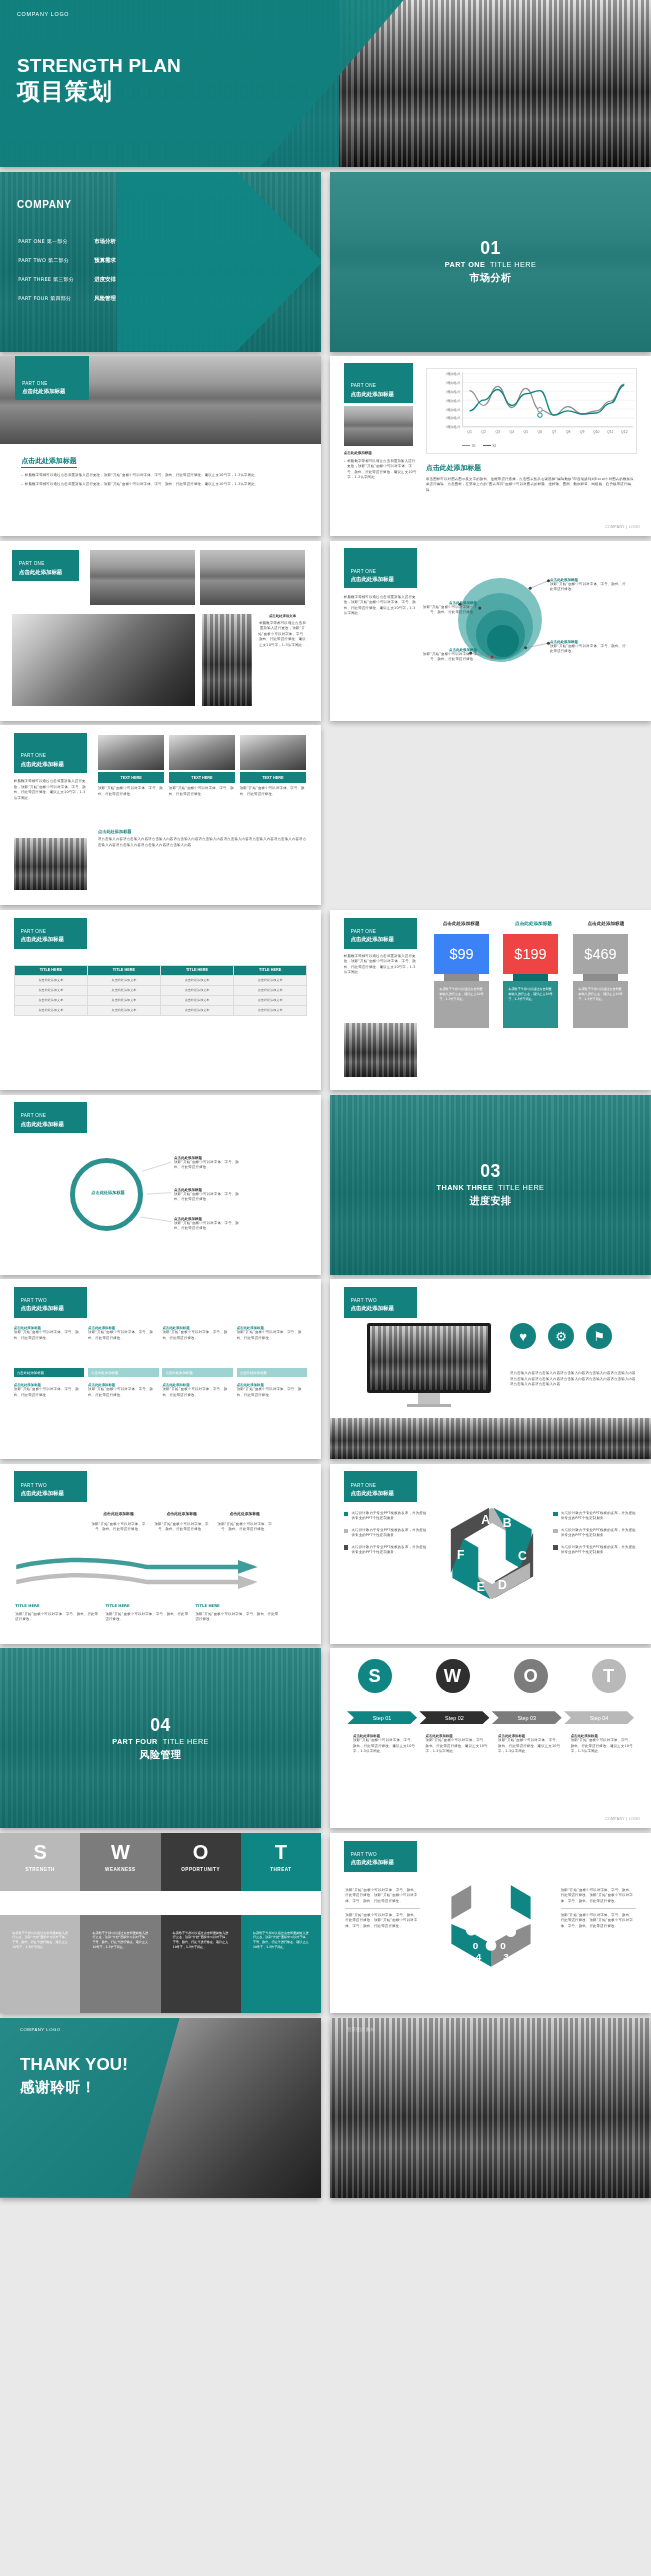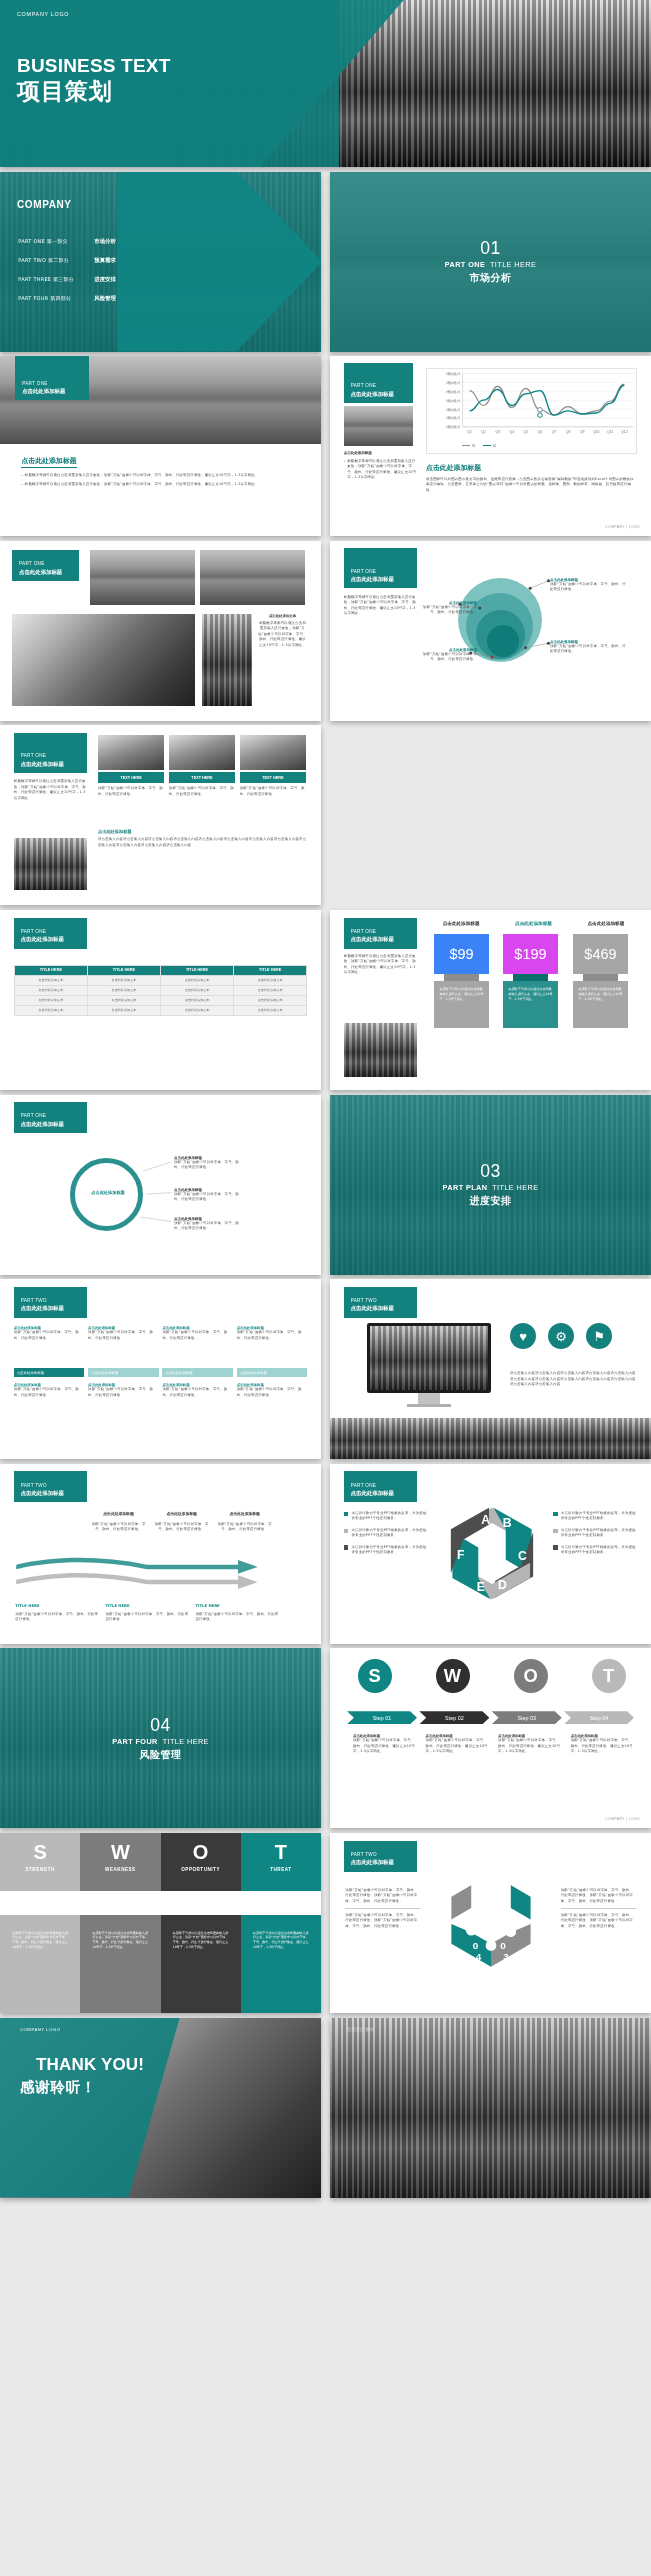--- a/index.html
+++ b/index.html
@@ -78,21 +78,21 @@
   .contents-title { position:absolute; left:17px; top:27.5px; color:#fff; font-size:10px; font-weight:bold; letter-spacing:.06em;}
   .toc { position:absolute; left:18.3px; top:66px; width:222px; }
   .toc-row { display:flex; margin-bottom:12.2px; color:#fff; align-items:baseline;}
   .toc-row .k { width:76px; font-size:5px; letter-spacing:.05em;}
   .toc-row .v { font-size:5.4px; font-weight:bold;}
   .arrowwrap { position:absolute; right:-1.5px; top:0; width:64%; height:100%;}
   .arrow-teal {position:absolute; inset:0; background:#0f8683; clip-path: polygon(0 0, 58% 0, 100% 50%, 58% 100%, 0 100%); opacity:.92;}
 
   
   .divider-inner { position:absolute; inset:0; display:flex; flex-direction:column; align-items:center; justify-content:center; color:#fff;}
-  .divider-inner .num { font-size:17.6px; font-weight:normal; letter-spacing:.02em;}
+  .divider-inner .num { font-size:17.6px; font-weight:bold; letter-spacing:.02em;}
   .divider-inner .en { font-size:7.3px; letter-spacing:.055em; margin-top:0.8px;}
   .divider-inner .en b { font-weight:bold; }
   .divider-inner .zh { font-size:10px; font-weight:bold; margin-top:2.3px; letter-spacing:.05em;}
 
   
   .chartbox { position:absolute; border:0.8px solid #e3e3e3; background:#fff; }
   .chart-svg { display:block; }
   .chart-legend { display:flex; gap:6.9px; align-items:center; font-size:3.1px; color:#666; margin-top:1.5px;}
   .lg-item{display:flex;align-items:center;gap:1.5px;}
   .lg-line{width:8.4px;height:1.1px;display:inline-block;}
@@ -120,41 +120,41 @@
   
   .chev{flex:1;height:13px;display:flex;align-items:center;justify-content:center;color:#fff;font-size:5.4px;
         clip-path:polygon(0 0, calc(100% - 6.9px) 0, 100% 50%, calc(100% - 6.9px) 100%, 0 100%, 6.9px 50%);}
   .circ{width:34px;height:34px;border-radius:50%;display:flex;align-items:center;justify-content:center;color:#fff;font-size:18.3px;font-weight:bold;}
 
   
   .iconcirc{width:26px;height:26px;border-radius:50%;background:#13827f;display:flex;align-items:center;justify-content:center;color:#fff;font-size:13px;}
 
   
   .ty-poly{position:absolute;inset:0;background:rgba(16,128,125,.90);clip-path:polygon(0 0, 56% 0, 40% 100%, 0 100%);}
-  .ty-en{position:absolute;left:36px;top:37px;color:#fff;font-size:17px;font-weight:bold;letter-spacing:.01em;}
+  .ty-en{position:absolute;left:20px;top:37px;color:#fff;font-size:17px;font-weight:bold;letter-spacing:.01em;}
   .ty-zh{position:absolute;left:20px;top:60px;color:#fff;font-size:14.5px;font-weight:bold;letter-spacing:.05em;}
   .ty-logo{position:absolute;left:20px;top:9.2px;color:#fff;font-size:4.2px;letter-spacing:.13em;}
 
   .wm{position:absolute;left:17px;top:9.2px;color:rgba(255,255,255,.55);font-size:4.6px;}
 </style>
 </head>
 <body>
 
 <div class="deck">
 
   <div class="row full">
     <div class="slide cover" style="height:167px">
       <div class="photo city"></div>
       <div class="cover-band">
         <div class="photo city" style="filter:contrast(1.15)"></div>
       </div>
       <div class="cover-poly"></div>
       <div style="position:absolute;inset:0;width:52%;background:rgba(16,128,125,.88)"></div>
       <div class="logo">COMPANY LOGO</div>
-      <div class="en">BUSINESS TEXT</div>
+      <div class="en">STRENGTH PLAN</div>
       <div class="zh cn">项目策划</div>
     </div>
   </div>
 
   <div class="row">
 
     <div class="slide">
       <div class="photo city"></div>
       <div class="tealwash"></div>
       <div class="arrowwrap">
@@ -467,21 +467,21 @@
         <div class="cn" style="flex:1;text-align:center;font-size:4.6px;font-weight:bold;color:#0f8683">点击此处添加标题</div>
         <div class="cn" style="flex:1;text-align:center;font-size:4.6px;font-weight:bold;color:#333">点击此处添加标题</div>
       </div>
 
       <div class="pcard" style="left:104px;top:24.5px">
         <div class="top grey-m" style="background:#3b82f6">$99</div>
         <div class="notch" style="background:#8d8d8d;width:35px;margin:0 auto"></div>
         <div class="body cn" style="background:#a6a6a6">标题数字等都可以通过点击和重新输入进行更改，建议正文10号字，1.3倍字间距。</div>
       </div>
       <div class="pcard" style="left:173px;top:24.5px">
-        <div class="top" style="background:#d946ef">$199</div>
+        <div class="top" style="background:#ef4444">$199</div>
         <div class="notch" style="background:#0b6e6b;width:35px;margin:0 auto"></div>
         <div class="body cn" style="background:#2b918e">标题数字等都可以通过点击和重新输入进行更改，建议正文10号字，1.3倍字间距。</div>
       </div>
       <div class="pcard" style="left:243px;top:24.5px">
         <div class="top" style="background:#a6a6a6">$469</div>
         <div class="notch" style="background:#8d8d8d;width:35px;margin:0 auto"></div>
         <div class="body cn" style="background:#a6a6a6">标题数字等都可以通过点击和重新输入进行更改，建议正文10号字，1.3倍字间距。</div>
       </div>
     </div>
   </div>
@@ -513,21 +513,21 @@
         <line x1="192" y1="130" x2="224" y2="128" stroke="#aaa" stroke-width=".6"></line>
         <line x1="184" y1="160" x2="224" y2="166" stroke="#aaa" stroke-width=".6"></line>
       </svg>
     </div>
 
     <div class="slide">
       <div class="photo city"></div>
       <div class="tealwash soft"></div>
       <div class="divider-inner">
         <div class="num">03</div>
-        <div class="en"><b>PART PLAN</b>&nbsp;&nbsp;<span>TITLE HERE</span></div>
+        <div class="en"><b>THANK THREE</b>&nbsp;&nbsp;<span>TITLE HERE</span></div>
         <div class="zh cn">进度安排</div>
       </div>
     </div>
   </div>
 
   <div class="row">
 
     <div class="slide">
       <div class="tealbox" style="left:13.8px;top:7.6px;width:73px;height:31px">
         <div class="en">PART TWO</div>

